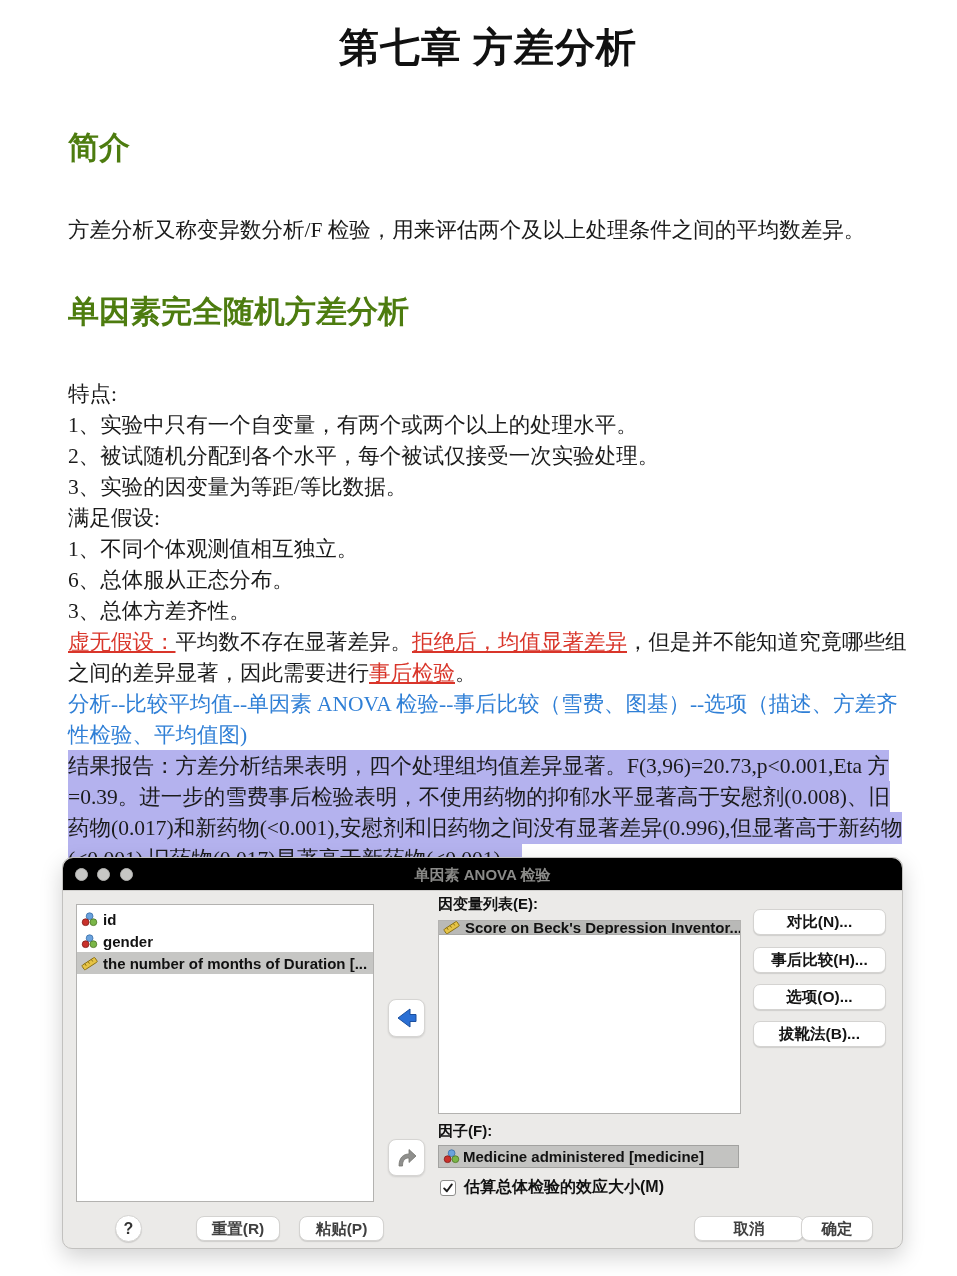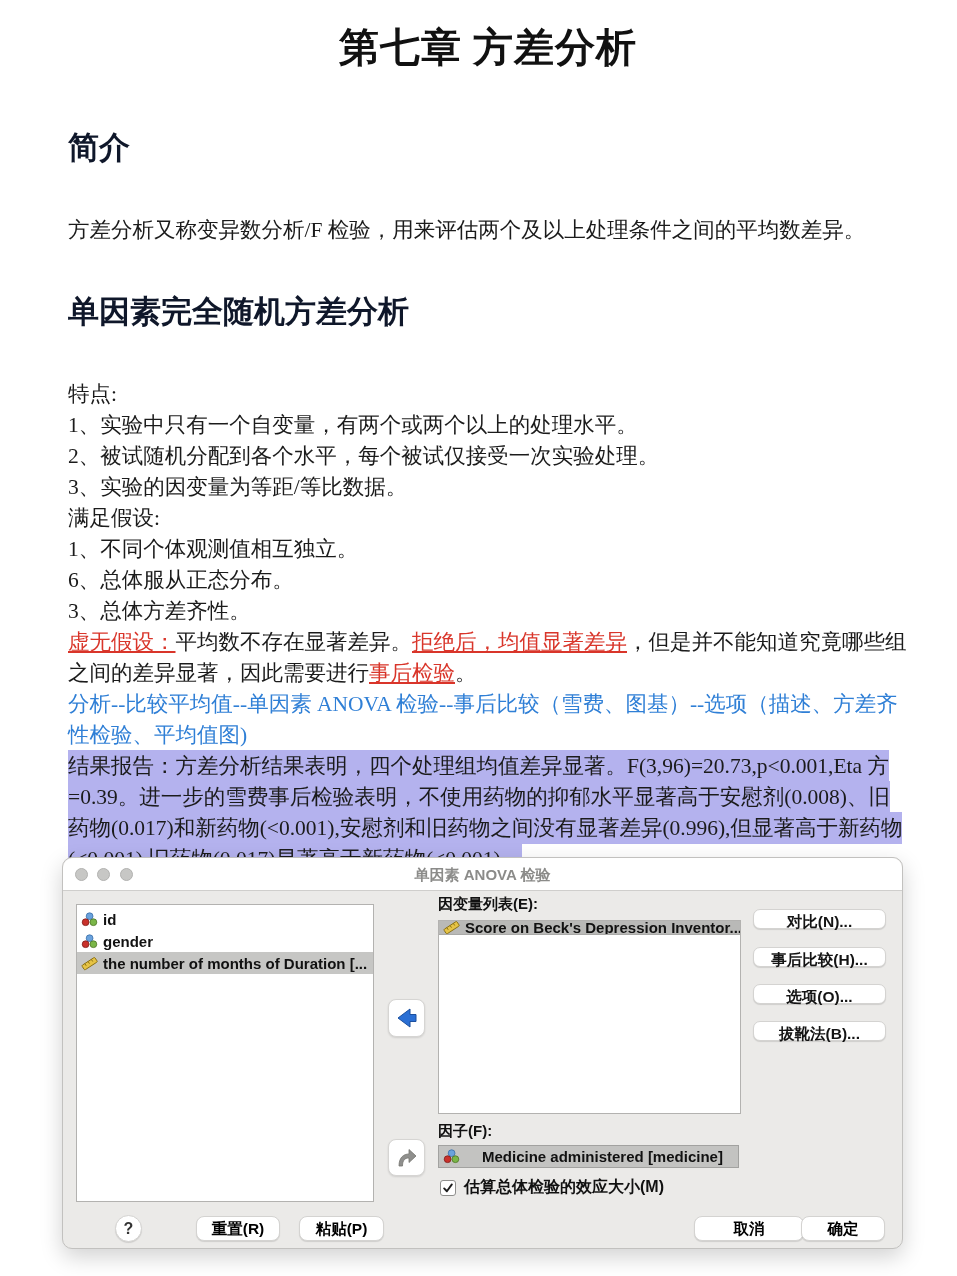--- a/index.html
+++ b/index.html
@@ -3,36 +3,36 @@
 <meta charset="utf-8">
 <style>
   * { margin:0; padding:0; box-sizing:border-box; }
   html,body { background:#ffffff; }
   body { width:957px; height:1276px; position:relative; font-family:"Liberation Serif","DejaVu Serif",serif; color:#1b1b1b; }
   .page { position:relative; width:957px; height:1276px; overflow:hidden; }
 
   
   .doc { position:absolute; left:68px; top:0; width:840px; }
   h1.doc-title { font-family:"Liberation Serif","DejaVu Serif",serif; font-weight:bold; font-size:40px; text-align:center; margin-top:20px; color:#111; letter-spacing:1px; }
-  h2.sec { font-family:"Liberation Sans","DejaVu Sans",sans-serif; font-weight:bold; font-size:31px; color:#0f172a; }
+  h2.sec { font-family:"Liberation Sans","DejaVu Sans",sans-serif; font-weight:bold; font-size:31px; color:#4d7c0f; }
   h2.sec-intro { margin-top:52px; }
   p.intro { margin-top:46px; font-size:21.5px; line-height:31px; }
   h2.sec-anova { margin-top:45px; }
   .lines { margin-top:46px; font-size:21.5px; line-height:31px; }
   .lines p { margin:0; }
   .red { color:#d9352a;text-decoration:underline; }
   .blue { color:#2f7fd6; }
   .hl { background:#b4b2ee; padding:4px 0; box-decoration-break:clone; -webkit-box-decoration-break:clone; }
 
   
   .dialog { position:absolute; left:62px; top:857px; width:841px; height:392px;
             background:#ebeae8; border:1px solid #c2c1bf; border-radius:10px;
             box-shadow:0 8px 22px rgba(0,0,0,0.18);
             font-family:"Liberation Sans","DejaVu Sans",sans-serif; color:#111; }
-  .titlebar { position:absolute; left:0; top:0; width:100%; height:33px; background:#ffffff;
+  .titlebar { position:absolute; left:0; top:0; width:100%; height:33px; background:#000000;
               border-bottom:1px solid #cfcecc; border-radius:10px 10px 0 0; }
   .tl { position:absolute; top:10px; width:13px; height:13px; border-radius:50%;
         background:#c7c7c5; border:1px solid #b2b2b0; }
   .tl1 { left:12px; } .tl2 { left:34px; } .tl3 { left:57px; }
   .win-title { position:absolute; left:0; right:0; top:8px; text-align:center; font-size:15px;
                font-weight:600; color:#8b8b89; }
 
   .listbox { position:absolute; background:#ffffff; border:1px solid #b3b2b0; }
   .srclist { left:13px; top:46px; width:298px; height:298px; padding-top:3px; }
   .deplist { left:375px; top:62px; width:303px; height:194px; }
@@ -41,47 +41,47 @@
   .row.sel { background:#c6c6c4; }
   .deplist .row { height:14px; }
   .deplist .row.sel { background:#b9b9b7; border-bottom:1px solid #a9a9a7; }
   .icon16 { flex:0 0 17px; width:17px; height:15px; }
 
   .fieldlabel { position:absolute; font-size:15px; font-weight:600; color:#111; }
   .dep-label { left:375px; top:37px; }
   .factor-label { left:375px; top:264px; }
   .factorfield { position:absolute; left:375px; top:287px; width:301px; height:23px;
                  background:#c3c3c1; border:1px solid #a2a2a0; display:flex; align-items:center;
-                 gap:22px; padding:0 4px; font-size:15px; font-weight:600; white-space:nowrap; overflow:hidden; }
+                 gap:3px; padding:0 4px; font-size:15px; font-weight:600; white-space:nowrap; overflow:hidden; }
 
   .arrowbtn { position:absolute; width:37px; height:38px; background:#ffffff; border:1px solid #d6d5d3;
               border-radius:8px; box-shadow:0 1px 2px rgba(0,0,0,0.12); display:flex;
               align-items:center; justify-content:center; cursor:default; }
   .arrow-left { left:325px; top:141px; }
   .arrow-right { left:325px; top:281px; height:37px; }
 
-  .sidebtn { position:absolute; left:690px; width:133px; height:20px; background:#ffffff;
+  .sidebtn { position:absolute; left:690px; width:133px; height:26px; background:#ffffff;
              border:1px solid #d4d3d1; border-radius:7px; box-shadow:0 1px 1px rgba(0,0,0,0.12);
              font-size:15.5px; font-weight:600; color:#141414; text-align:center; line-height:24px; }
   .sb1 { top:51px; } .sb2 { top:89px; } .sb3 { top:126px; } .sb4 { top:163px; }
 
   .checkrow { position:absolute; left:377px; top:319px; display:flex; align-items:center; gap:8px; }
   .checkbox { width:16px; height:16px; background:#ffffff; border:1.5px solid #8f8f8d;
               border-radius:3px; display:flex; align-items:center; justify-content:center; }
   .checklabel { font-size:16px; font-weight:600; color:#111; }
 
   .btn { position:absolute; height:25px; background:#ffffff; border:1px solid #d4d3d1; border-radius:8px;
-         box-shadow:0 1px 1px rgba(0,0,0,0.12); font-size:15.5px; font-weight:600; color:#000000;
+         box-shadow:0 1px 1px rgba(0,0,0,0.12); font-size:15.5px; font-weight:600; color:#404040;
          text-align:center; line-height:23px; }
   .helpbtn { left:52px; top:357px; width:27px; height:27px; border-radius:50%; line-height:25px;
              font-size:16px; color:#333; }
   .resetbtn { left:133px; top:358px; width:84px; }
   .pastebtn { left:236px; top:358px; width:85px; }
   .cancelbtn { left:631px; top:358px; width:110px; }
-  .okbtn { left:738px; top:358px; width:84px; }
+  .okbtn { left:738px; top:358px; width:72px; }
 </style>
 </head>
 <body>
 
 <div class="page">
 
   <div class="doc">
     <h1 class="doc-title">第七章 方差分析</h1>
 
     <h2 class="sec sec-intro">简介</h2>

